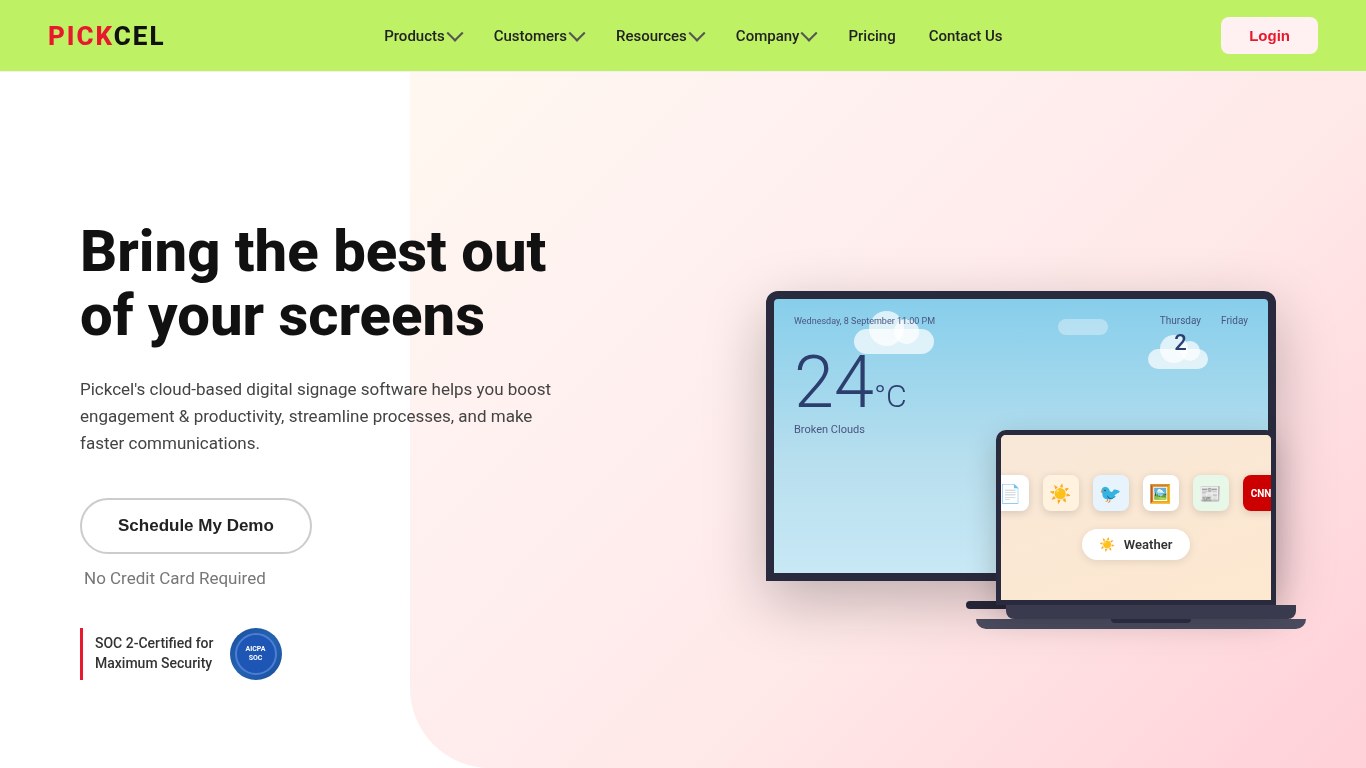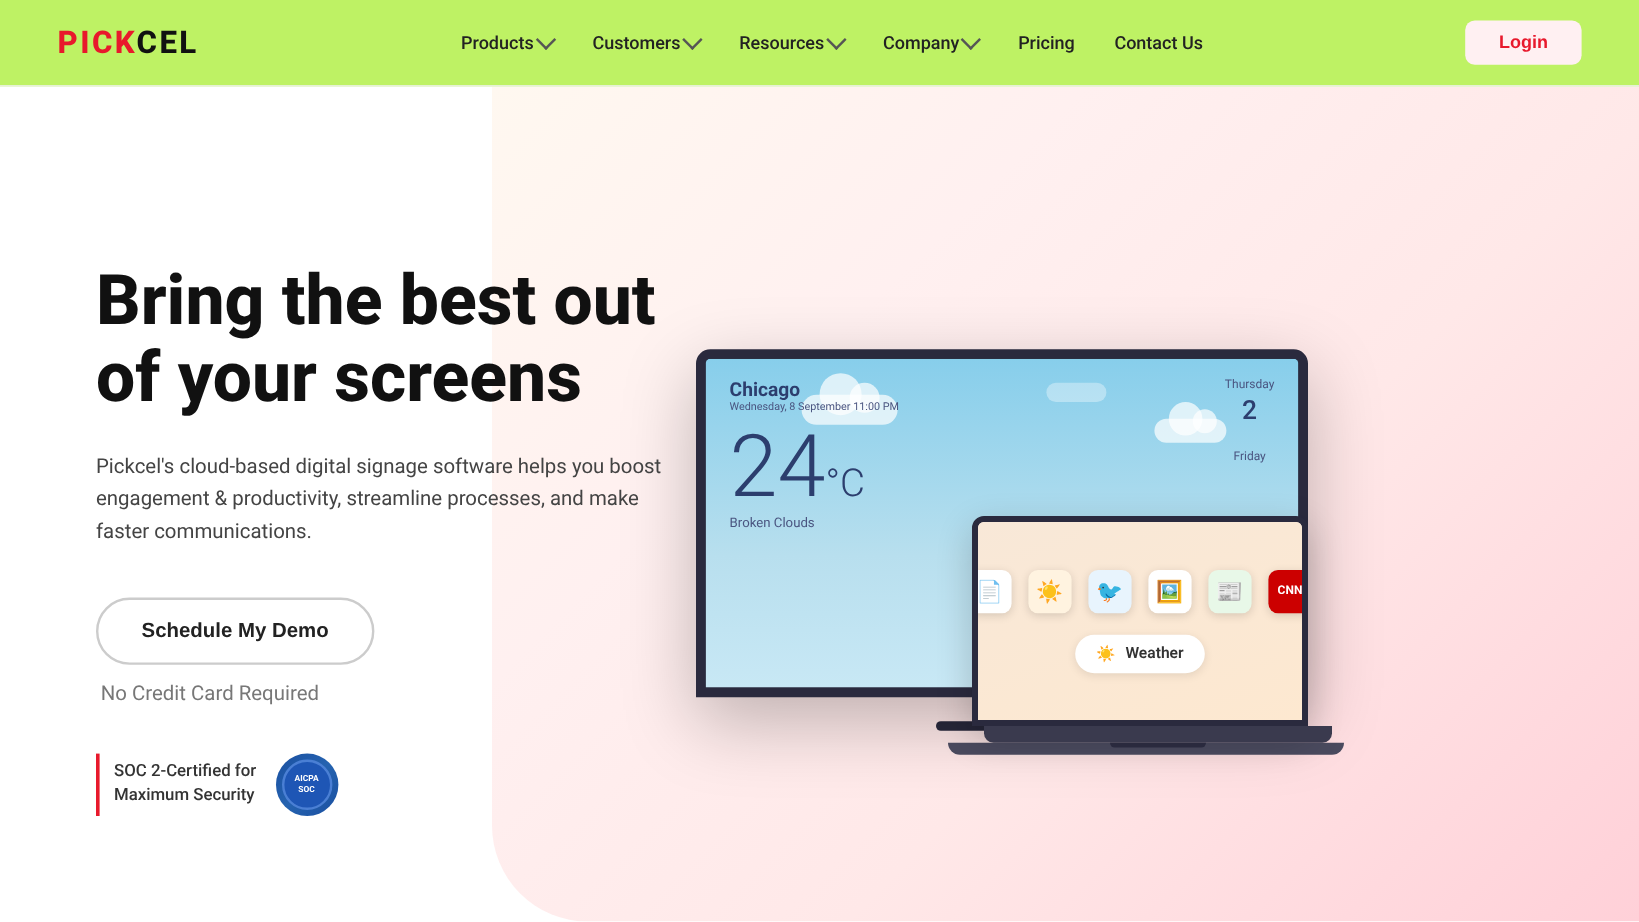--- a/index.html
+++ b/index.html
@@ -69,20 +69,21 @@
       font-size: 15px;
       font-weight: 600;
       cursor: pointer;
       transition: background 0.15s;
     }
 
     
     .hero {
       display: flex;
       align-items: center;
+      justify-content: space-between;
       padding: 60px 80px 0 80px;
       min-height: 696px;
       position: relative;
       overflow: hidden;
     }
     
     .hero::before {
       content: '';
       position: absolute;
       top: 0; right: 0;
@@ -249,34 +250,33 @@
     .weather-date {
       font-size: 9px;
       color: #4a5580;
       margin-top: 1px;
     }
     .weather-temp {
       font-size: 72px;
       font-weight: 300;
       color: #2c3e6e;
       line-height: 1;
-      margin-top: 8px;
+      margin-top: 21px;
     }
     .weather-desc {
       font-size: 11px;
       color: #4a5580;
       margin-top: 4px;
     }
     .weather-forecast {
       position: absolute;
       top: 16px;
       right: 20px;
       display: flex;
       gap: 20px;
-      flex-direction: column;
     }
     .forecast-day {
       text-align: center;
       font-size: 10px;
       color: #4a5580;
     }
     .forecast-num {
       font-size: 22px;
       font-weight: 500;
       color: #2c3e6e;
@@ -456,21 +456,20 @@
     <div class="monitor-wrap">
 
       <div class="monitor">
         <div class="monitor-screen">
 
           <div class="cloud cloud1"></div>
           <div class="cloud cloud2"></div>
           <div class="cloud cloud3"></div>
 
           <div class="weather-overlay">
-            <div class="weather-city">Chicago</div>
             <div class="weather-date">Wednesday, 8 September   11:00 PM</div>
             <div class="weather-temp">
               <span>24</span><span style="font-size:32px">°C</span>
             </div>
             <div class="weather-desc">Broken Clouds</div>
 
             <div class="weather-forecast">
               <div class="forecast-day">
                 <div>Thursday</div>
                 <div class="forecast-num">2</div>

